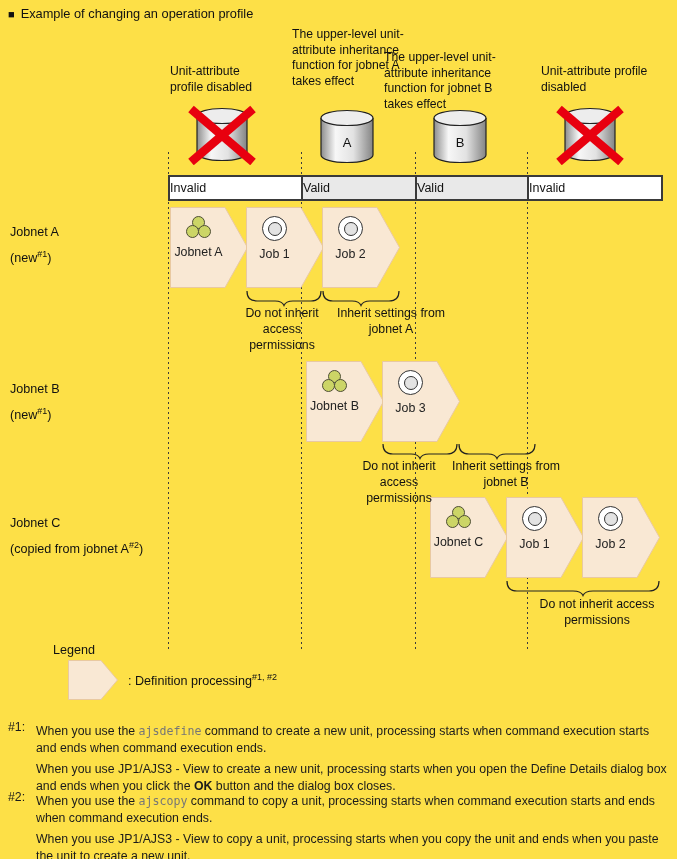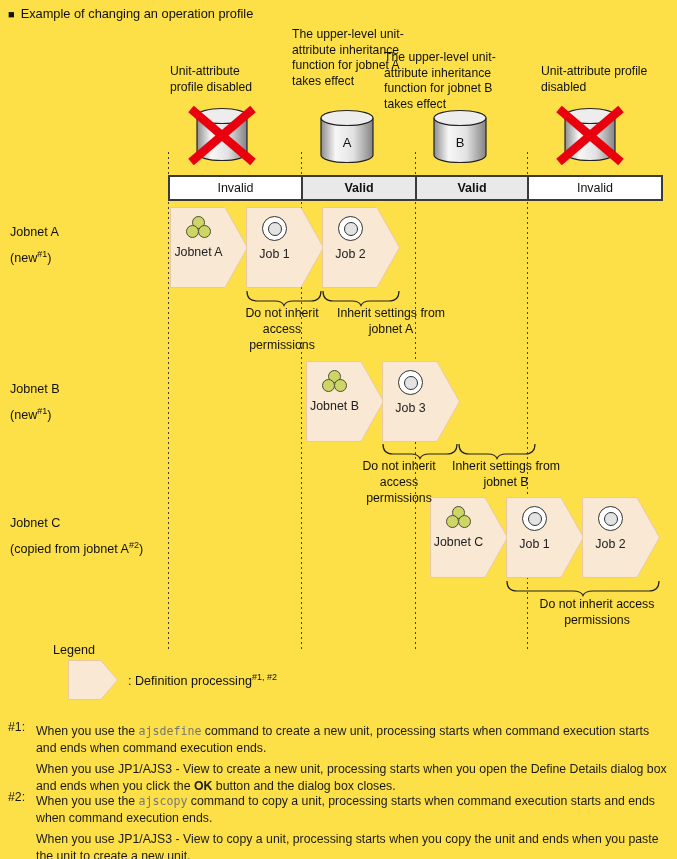--- a/index.html
+++ b/index.html
@@ -10,24 +10,24 @@
   .abs { position:absolute; }
   .title { font-size:12.8px; color:#111; }
   .title .bullet { font-size:11px; margin-right:6px; }
   .phase-label { font-size:12.2px; line-height:15.5px; color:#111; }
   .dash-line {
     width:1px; background:repeating-linear-gradient(180deg,#3c3c3c 0 2px,transparent 2px 5px);
     z-index:1;
   }
   .timeline { display:flex; border:2px solid #3a3a3a; box-sizing:border-box; background:#fff; z-index:2; }
   .timeline .seg {
-    box-sizing:border-box; font-size:12.5px; line-height:22px; text-align:center; color:#111;
+    box-sizing:border-box; font-size:12.5px; line-height:22px; text-align:left; color:#111;
   }
   .timeline .seg + .seg { border-left:2px solid #3a3a3a; }
-  .seg.valid { background:#e9e9e9;font-weight:bold; }
+  .seg.valid { background:#e9e9e9; }
   .seg.invalid { background:#ffffff; }
   .row-label { font-size:12.6px; line-height:22px; color:#111; }
   .sup { vertical-align:super; font-size:9px; }
   .unit-arrow { z-index:3; width:78px; height:81px; }
   .unit-arrow svg.shape { position:absolute; left:0; top:0; }
   .arrow-content {
     position:absolute; left:0; top:0; width:57px; height:81px;
     display:flex; flex-direction:column; align-items:center; padding-top:9px; box-sizing:border-box;
   }
   .arrow-label { font-size:12.4px; line-height:15px; text-align:center; color:#222; margin-top:6px; }

